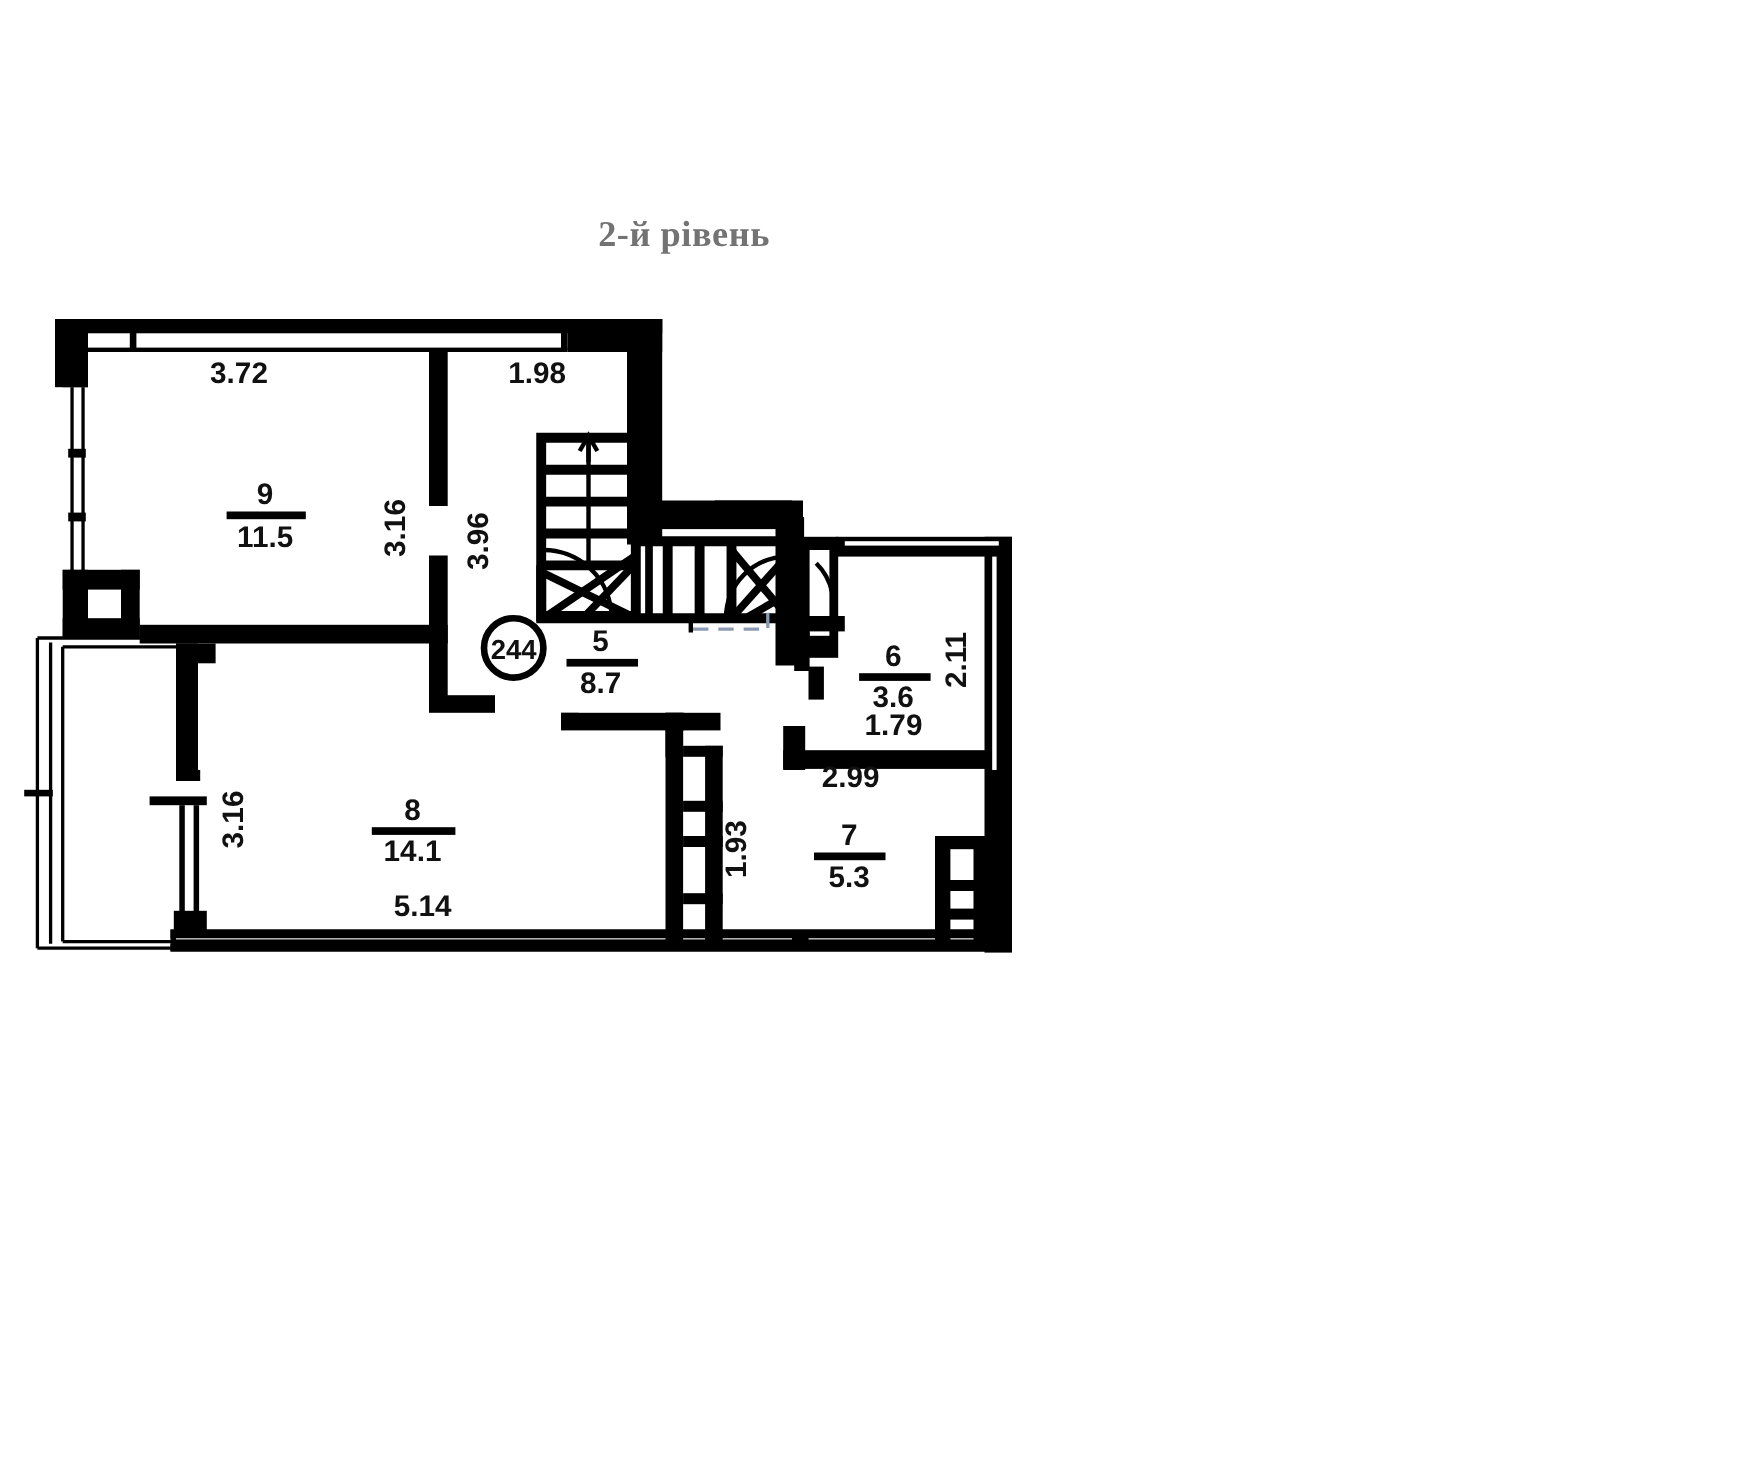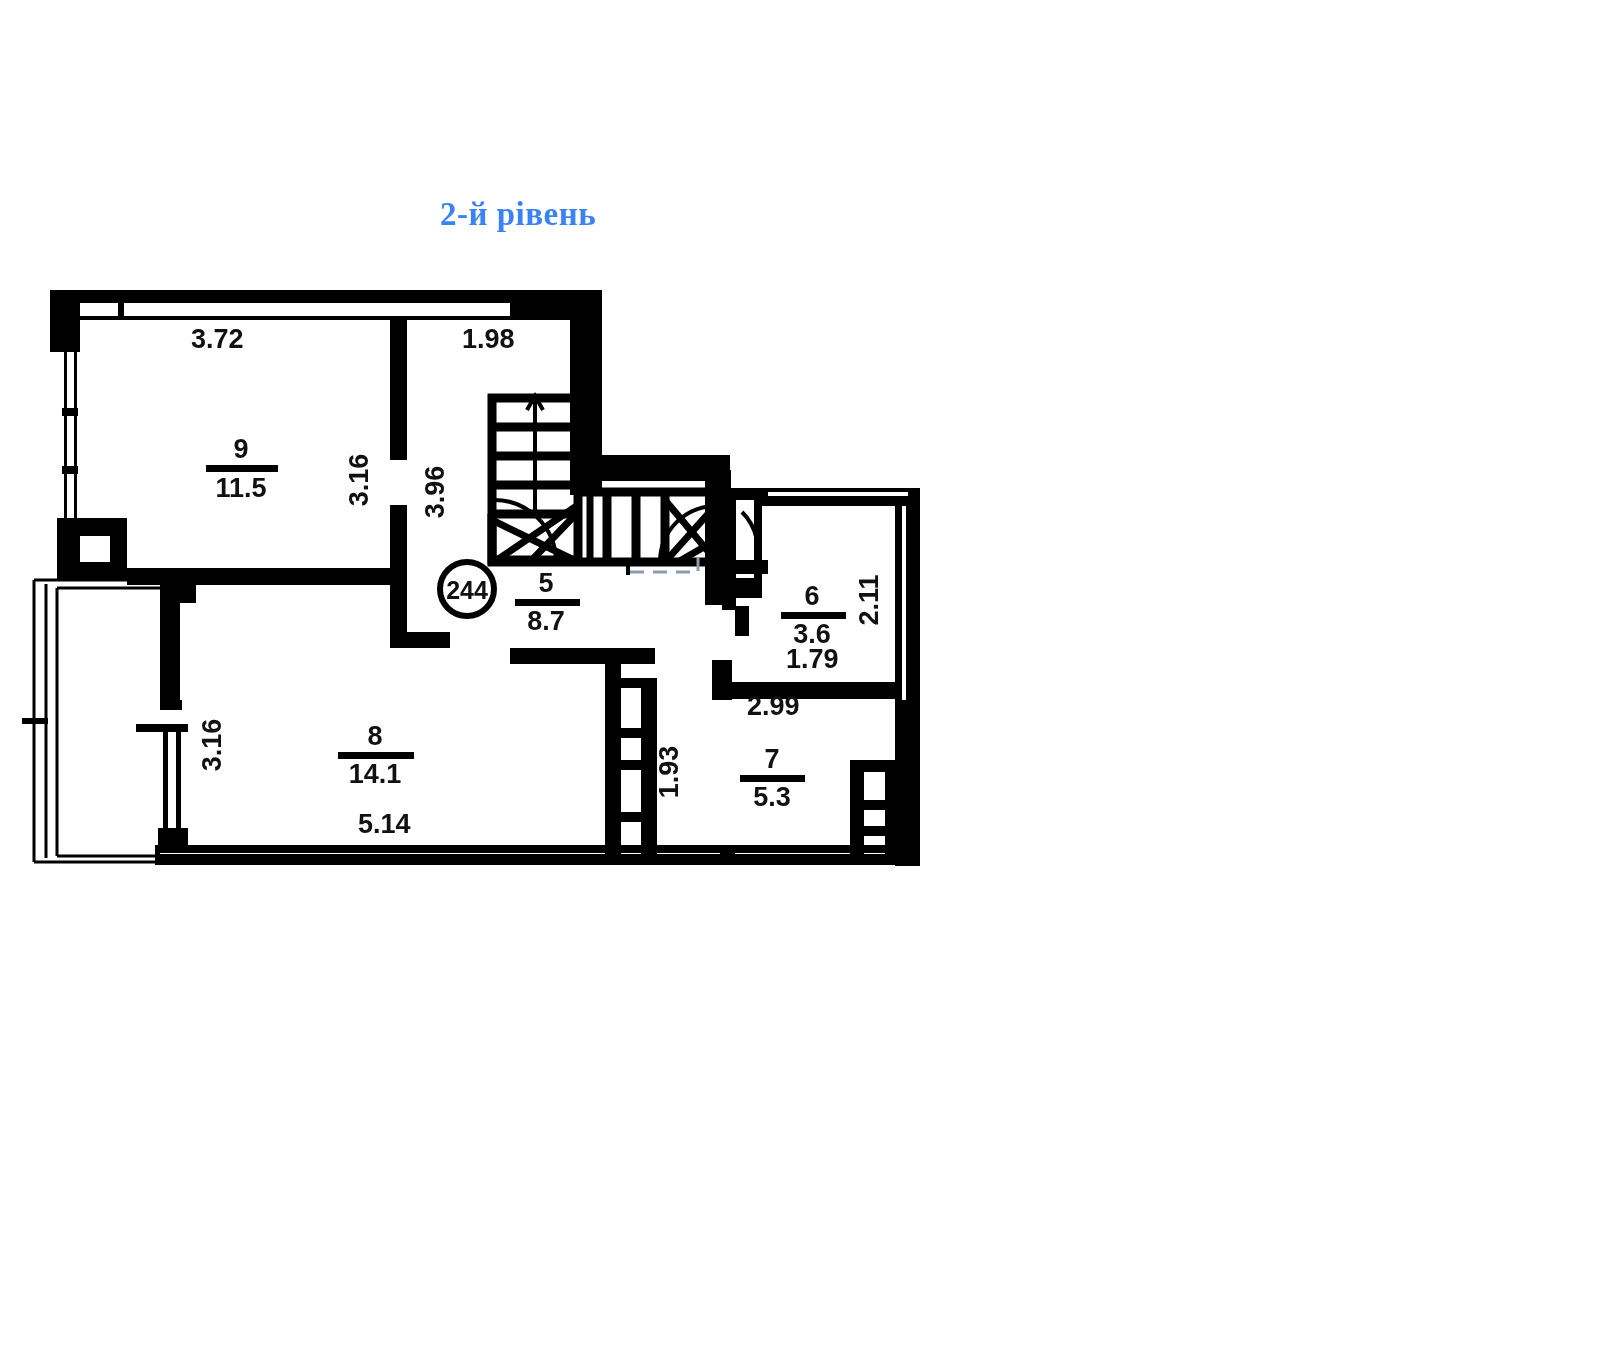--- a/index.html
+++ b/index.html
@@ -18,25 +18,25 @@
     position: absolute;
     left: 0; top: 0;
     width: 1600px;
     height: 1349px;
   }
   .plan-title {
     position: absolute;
     left: 440px;
     top: 196px;
     width: 260px;
-    text-align: left;
+    text-align: right;
     font-family: "Liberation Serif", serif;
     font-weight: bold;
     font-size: 33px;
-    color: #3b82f6;
+    color: #737373;
     letter-spacing: 0.5px;
   }
   svg.floorplan {
     position: absolute;
     left: 0;
     top: 0;
     width: 1600px;
     height: 1349px;
   }
   .lbl {

